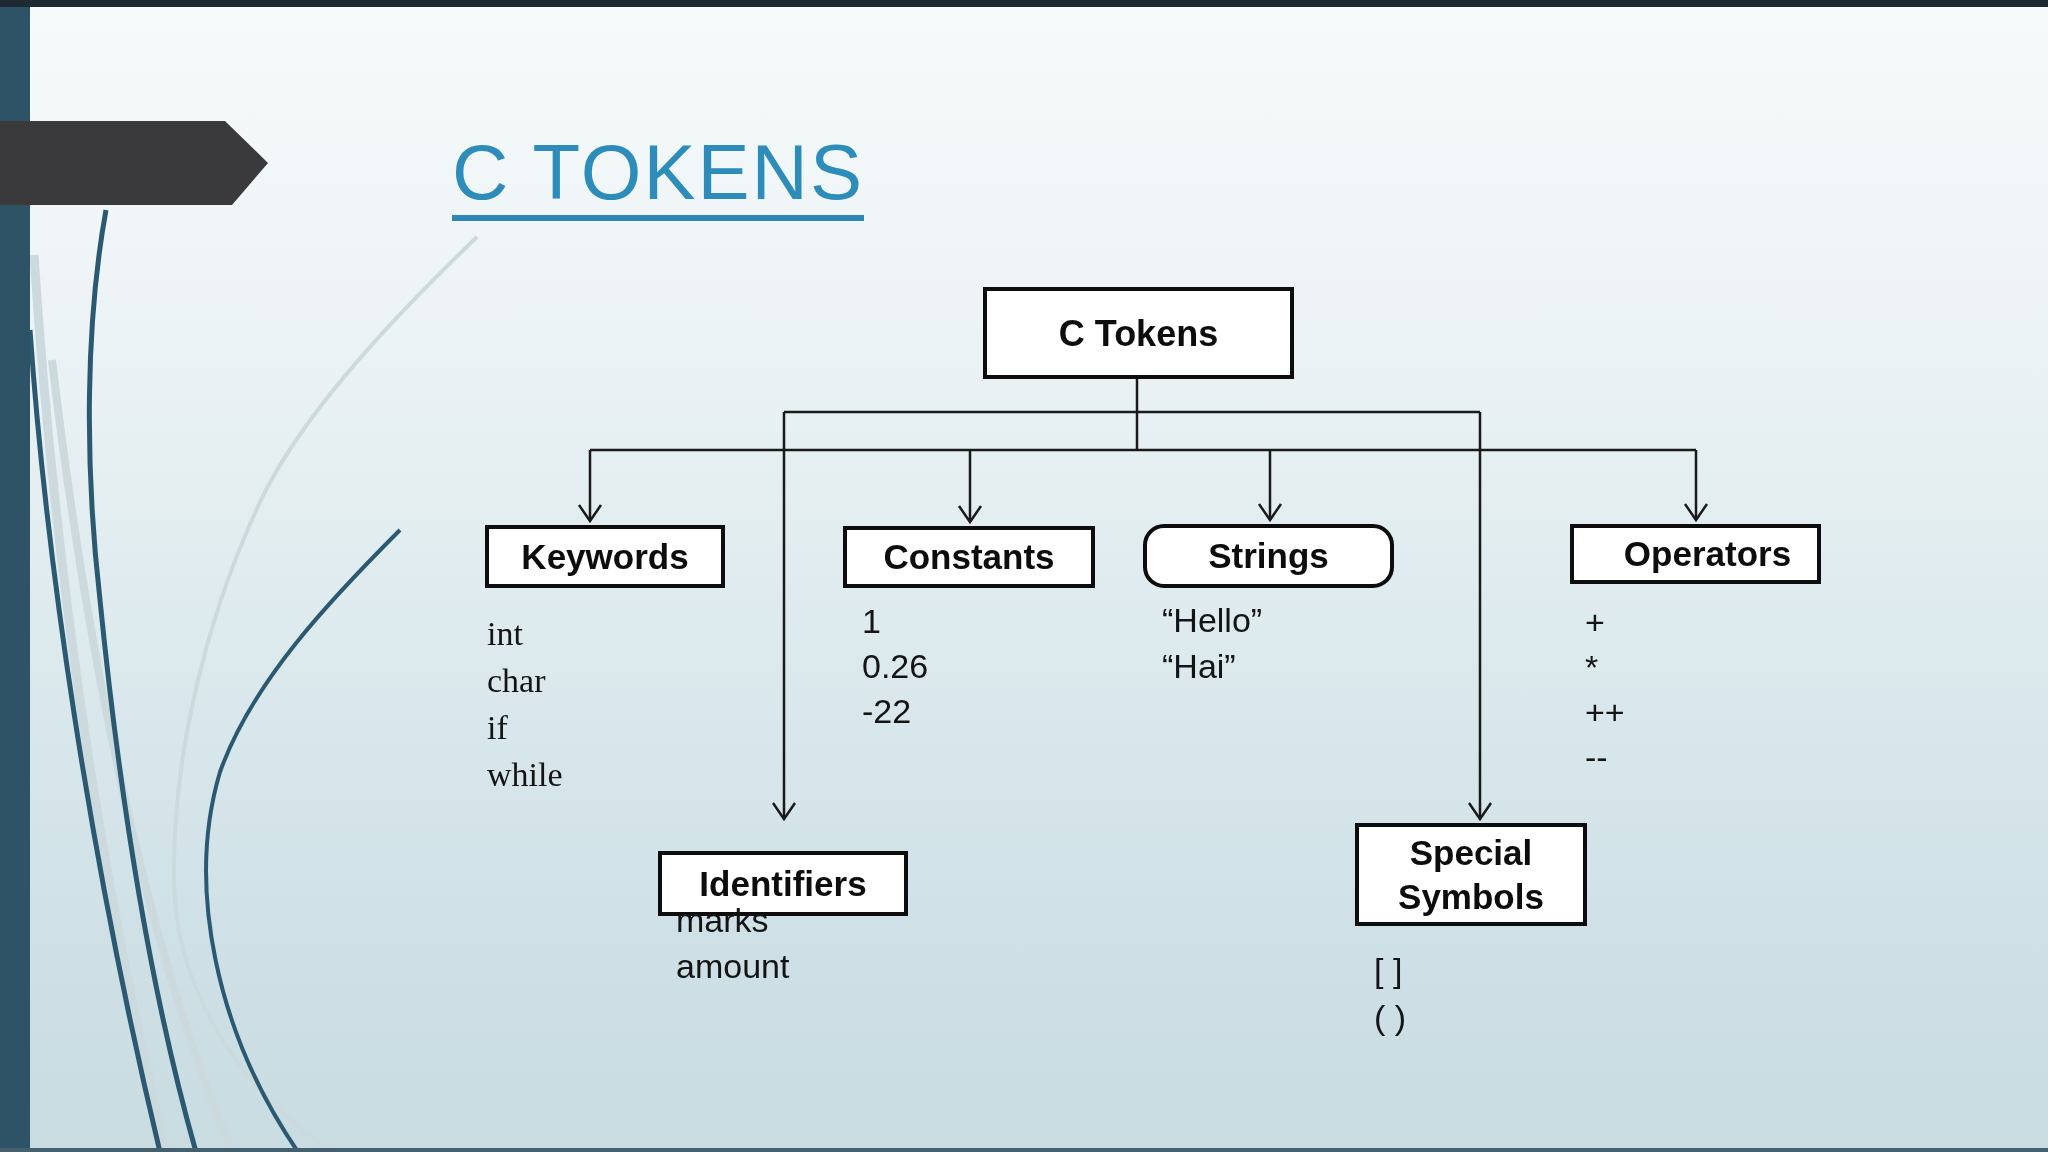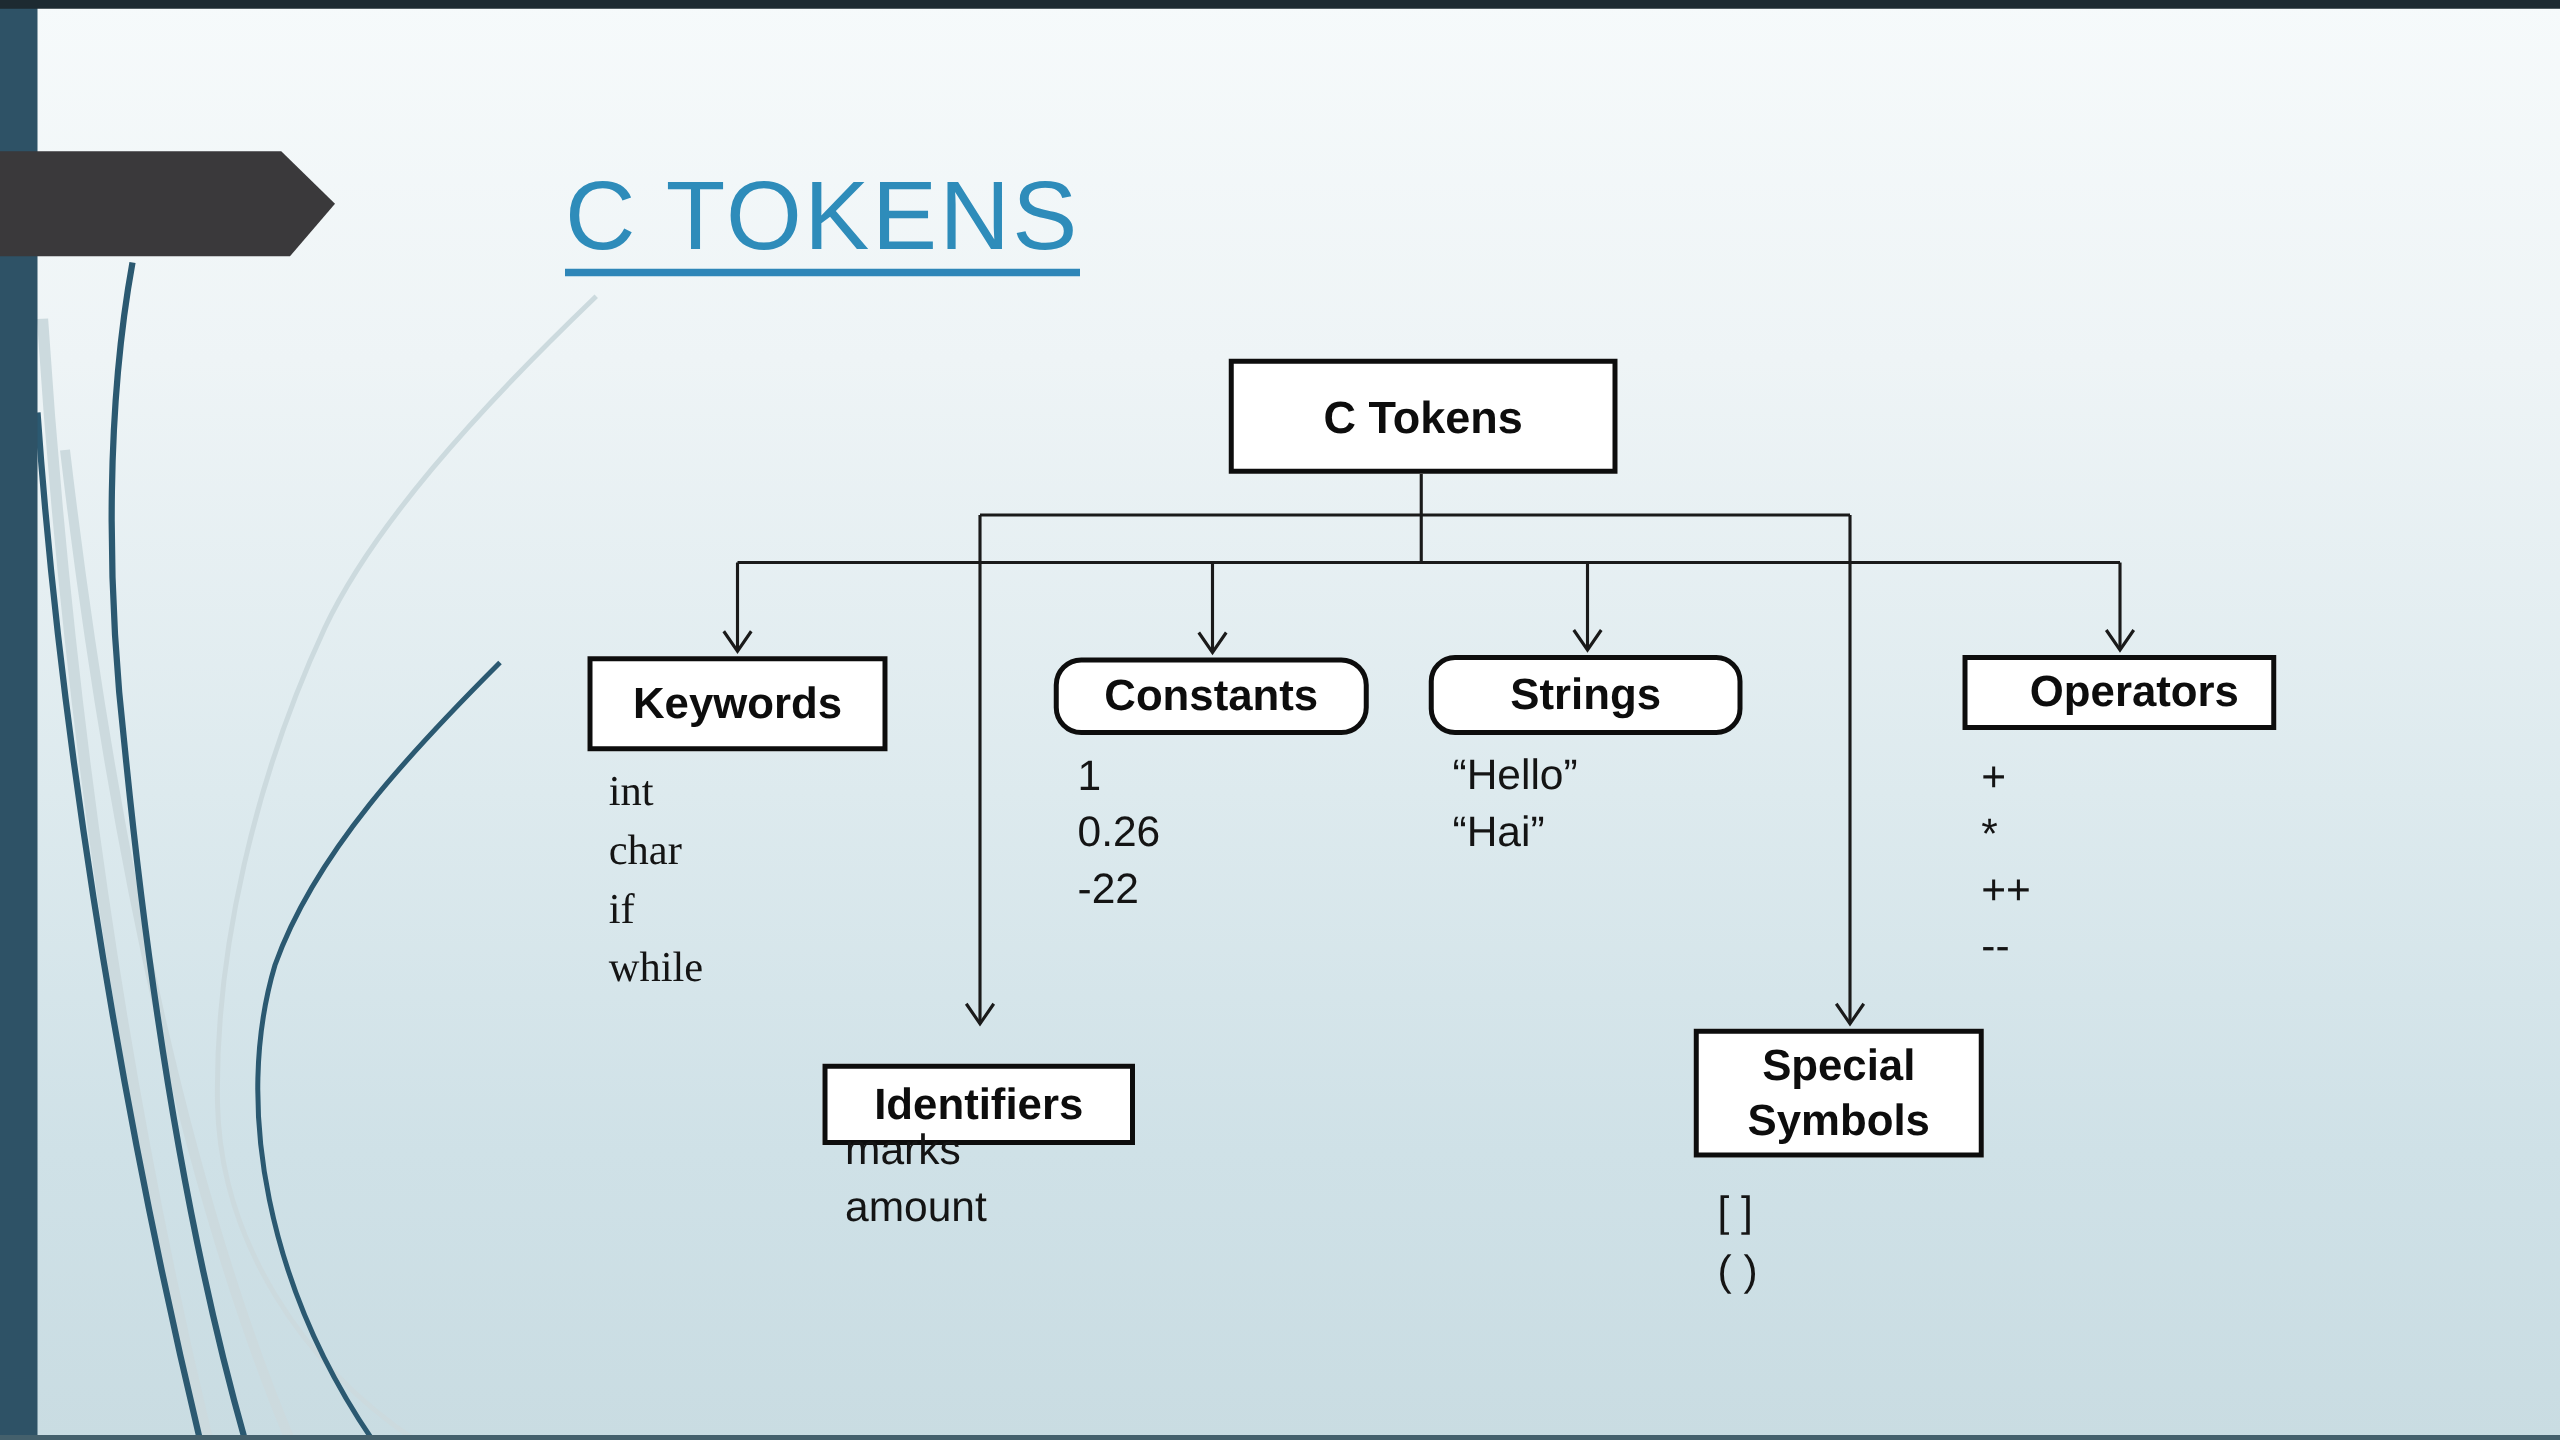--- a/index.html
+++ b/index.html
@@ -47,22 +47,22 @@
     display: flex;
     align-items: center;
     justify-content: center;
     text-align: center;
     font-weight: 600;
     font-size: 35px;
     color: #0d0d0d;
     line-height: 1.25;
   }
   .node-root        { left: 983px;  top: 287px; width: 311px; height: 92px;  font-size: 36px; }
-  .node-keywords    { left: 470px;  top: 525px; width: 240px; height: 76px; }
-  .node-constants   { left: 843px;  top: 526px; width: 252px; height: 62px; border-radius: 22px; }
+  .node-keywords    { left: 485px;  top: 525px; width: 240px; height: 63px; }
+  .node-constants   { left: 843px;  top: 526px; width: 252px; height: 62px; }
   .node-strings     { left: 1143px; top: 524px; width: 251px; height: 64px; border-radius: 21px; }
   .node-operators   { left: 1570px; top: 524px; width: 251px; height: 60px; padding-left: 24px; }
   .node-identifiers { left: 658px;  top: 823px; width: 250px; height: 65px; margin-top: 28px; }
   .node-special     { left: 1355px; top: 823px; width: 232px; height: 103px; padding: 0 20px; }
   .item-list {
     position: absolute;
     font-size: 34px;
     color: #141414;
     white-space: nowrap;
   }

